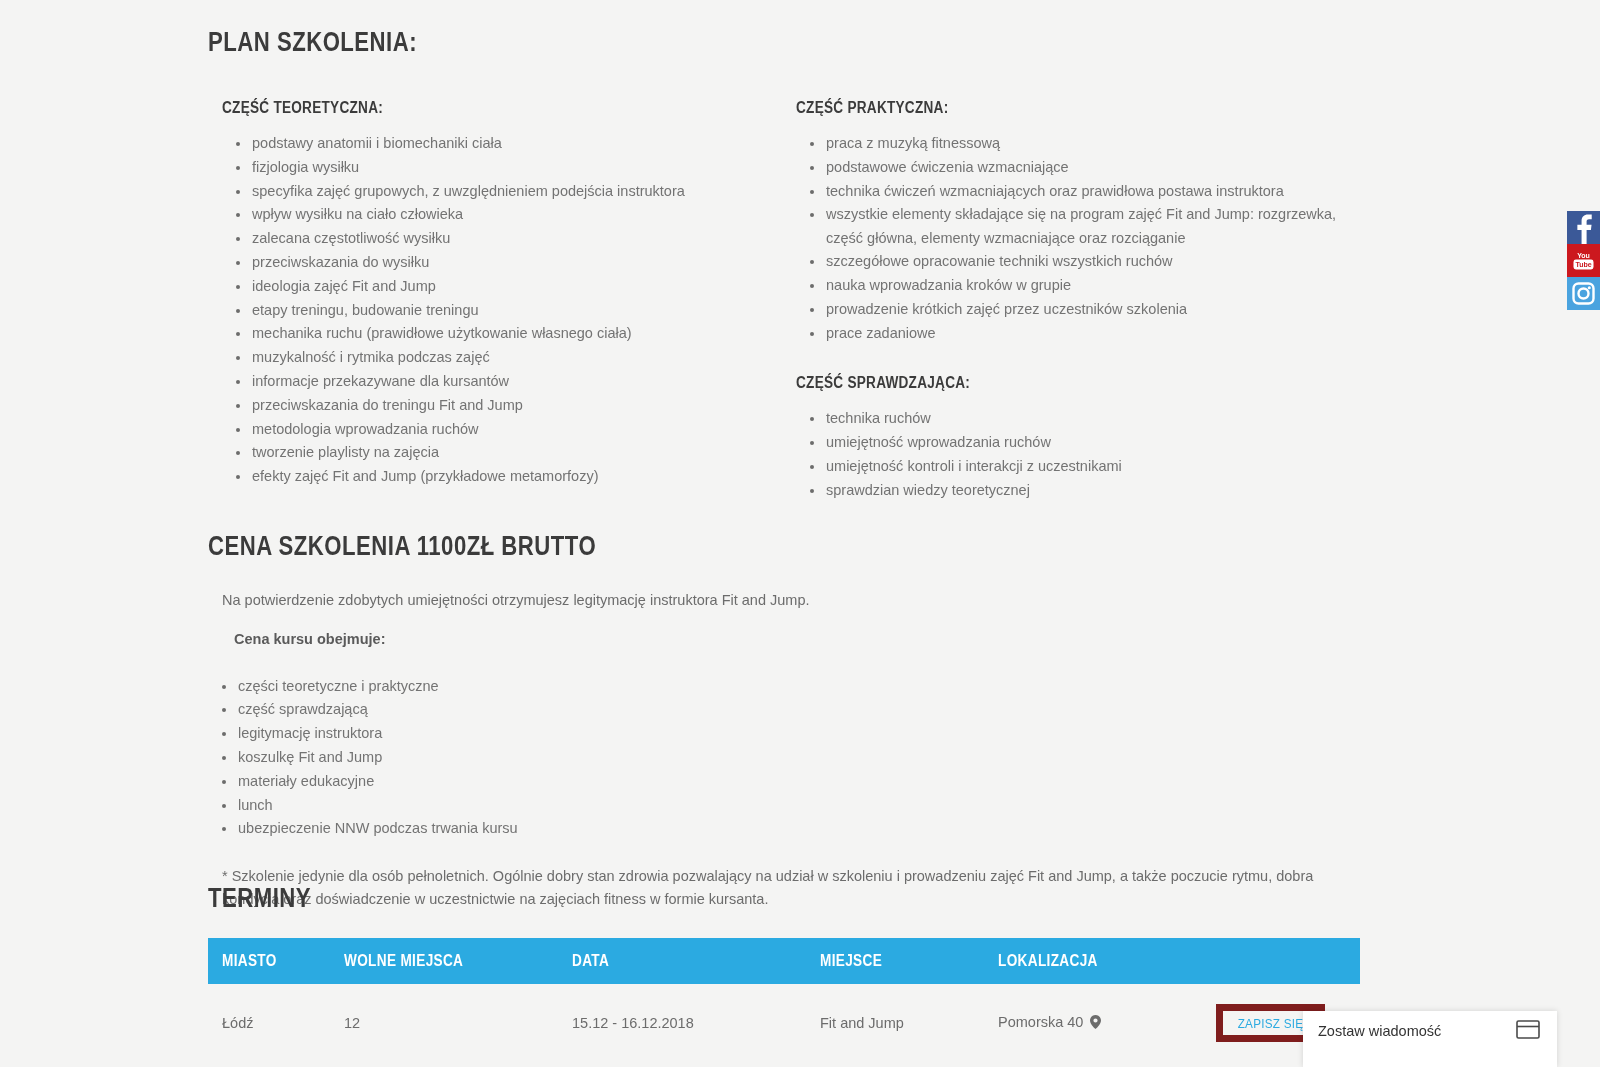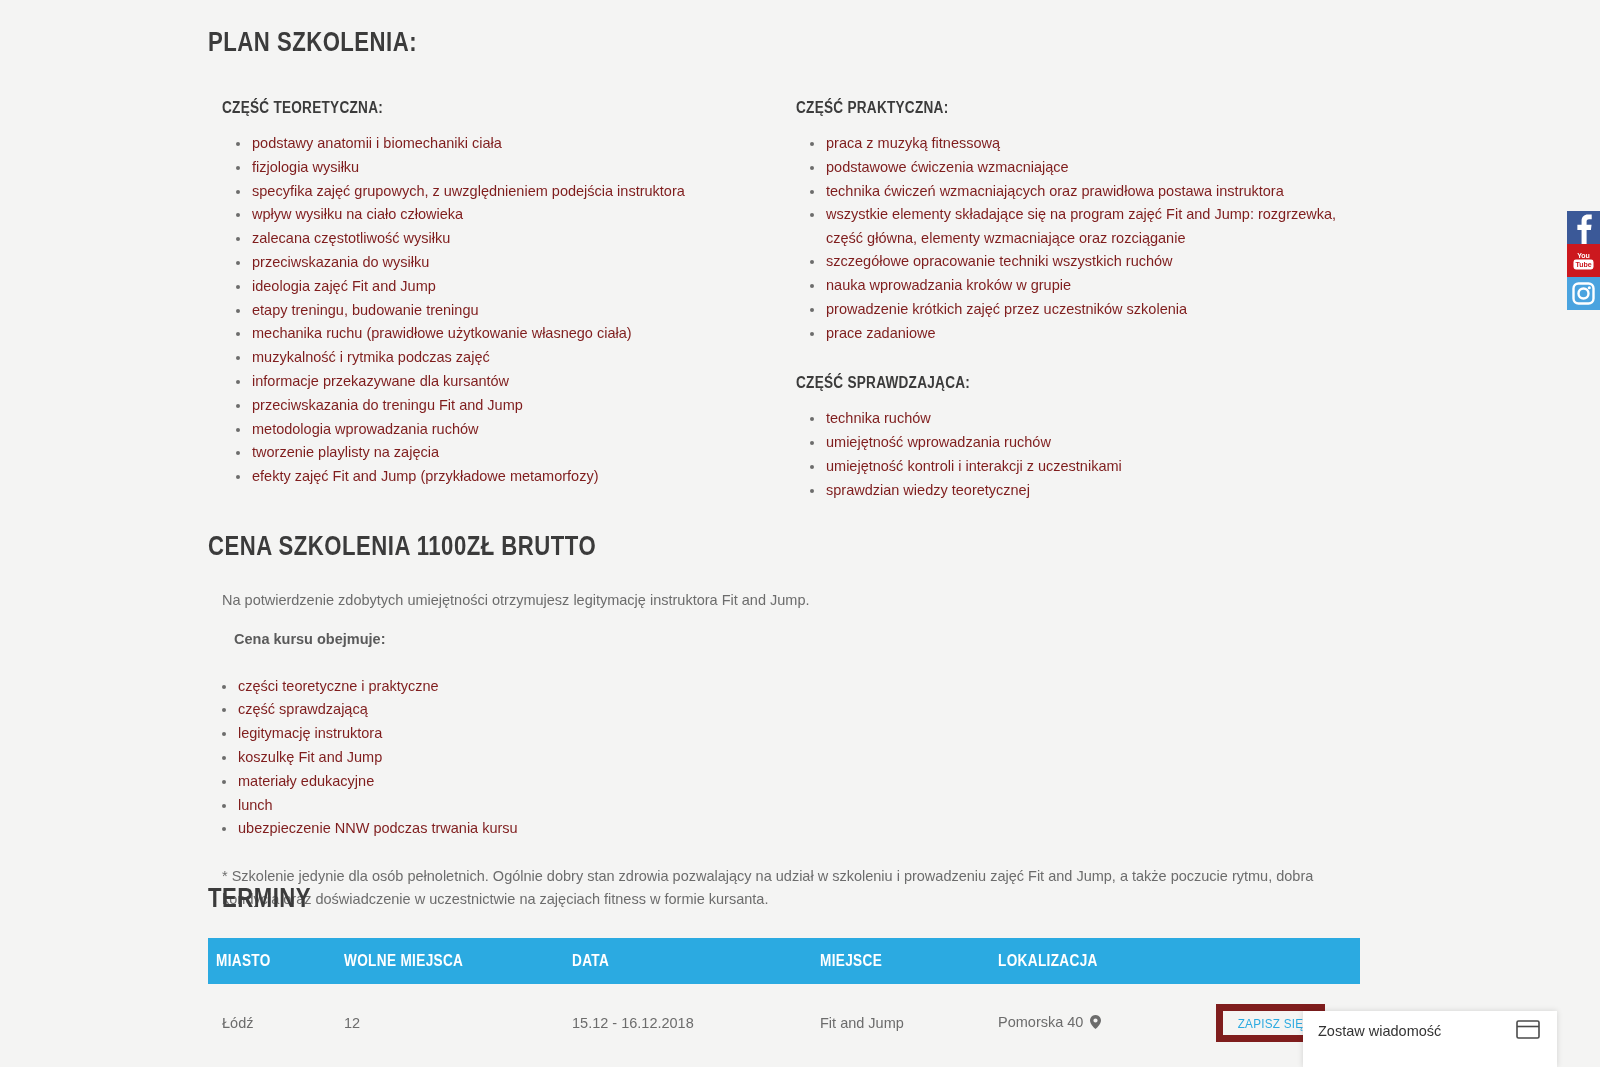--- a/index.html
+++ b/index.html
@@ -61,21 +61,21 @@
 
   ul.bullets {
     list-style: none;
     margin: 0;
     padding: 0;
   }
   ul.bullets > li {
     position: relative;
     padding-left: 30px;
     font-size: 14.5px;
-    color: #7f1d1d;
+    color: #737373;
     line-height: 23.3px;
     margin: 0 0 0.5px 0;
   }
   ul.bullets > li::before {
     content: "";
     position: absolute;
     left: 14px;
     top: 10px;
     width: 4px;
     height: 4px;
@@ -133,21 +133,21 @@
     letter-spacing: 0.4px;
     padding: 14px 0 14px 0;
     height: 42px;
     vertical-align: middle;
   }
   table.terminy thead th .thin {
     display: inline-block;
     transform: scaleX(0.85);
     transform-origin: left center;
   }
-  table.terminy thead th:first-child { padding-left: 8px; text-decoration: underline; }
+  table.terminy thead th:first-child { padding-left: 14px; text-decoration: underline; }
   table.terminy tbody td {
     font-size: 14.5px;
     color: #6c6c6c;
     padding: 20px 0 20px 0;
     vertical-align: middle;
     background: #f4f4f3;
   }
   table.terminy tbody td:first-child { padding-left: 14px; }
 
   .pin-icon { display: inline-block; margin-left: 7px; vertical-align: -2px; }

